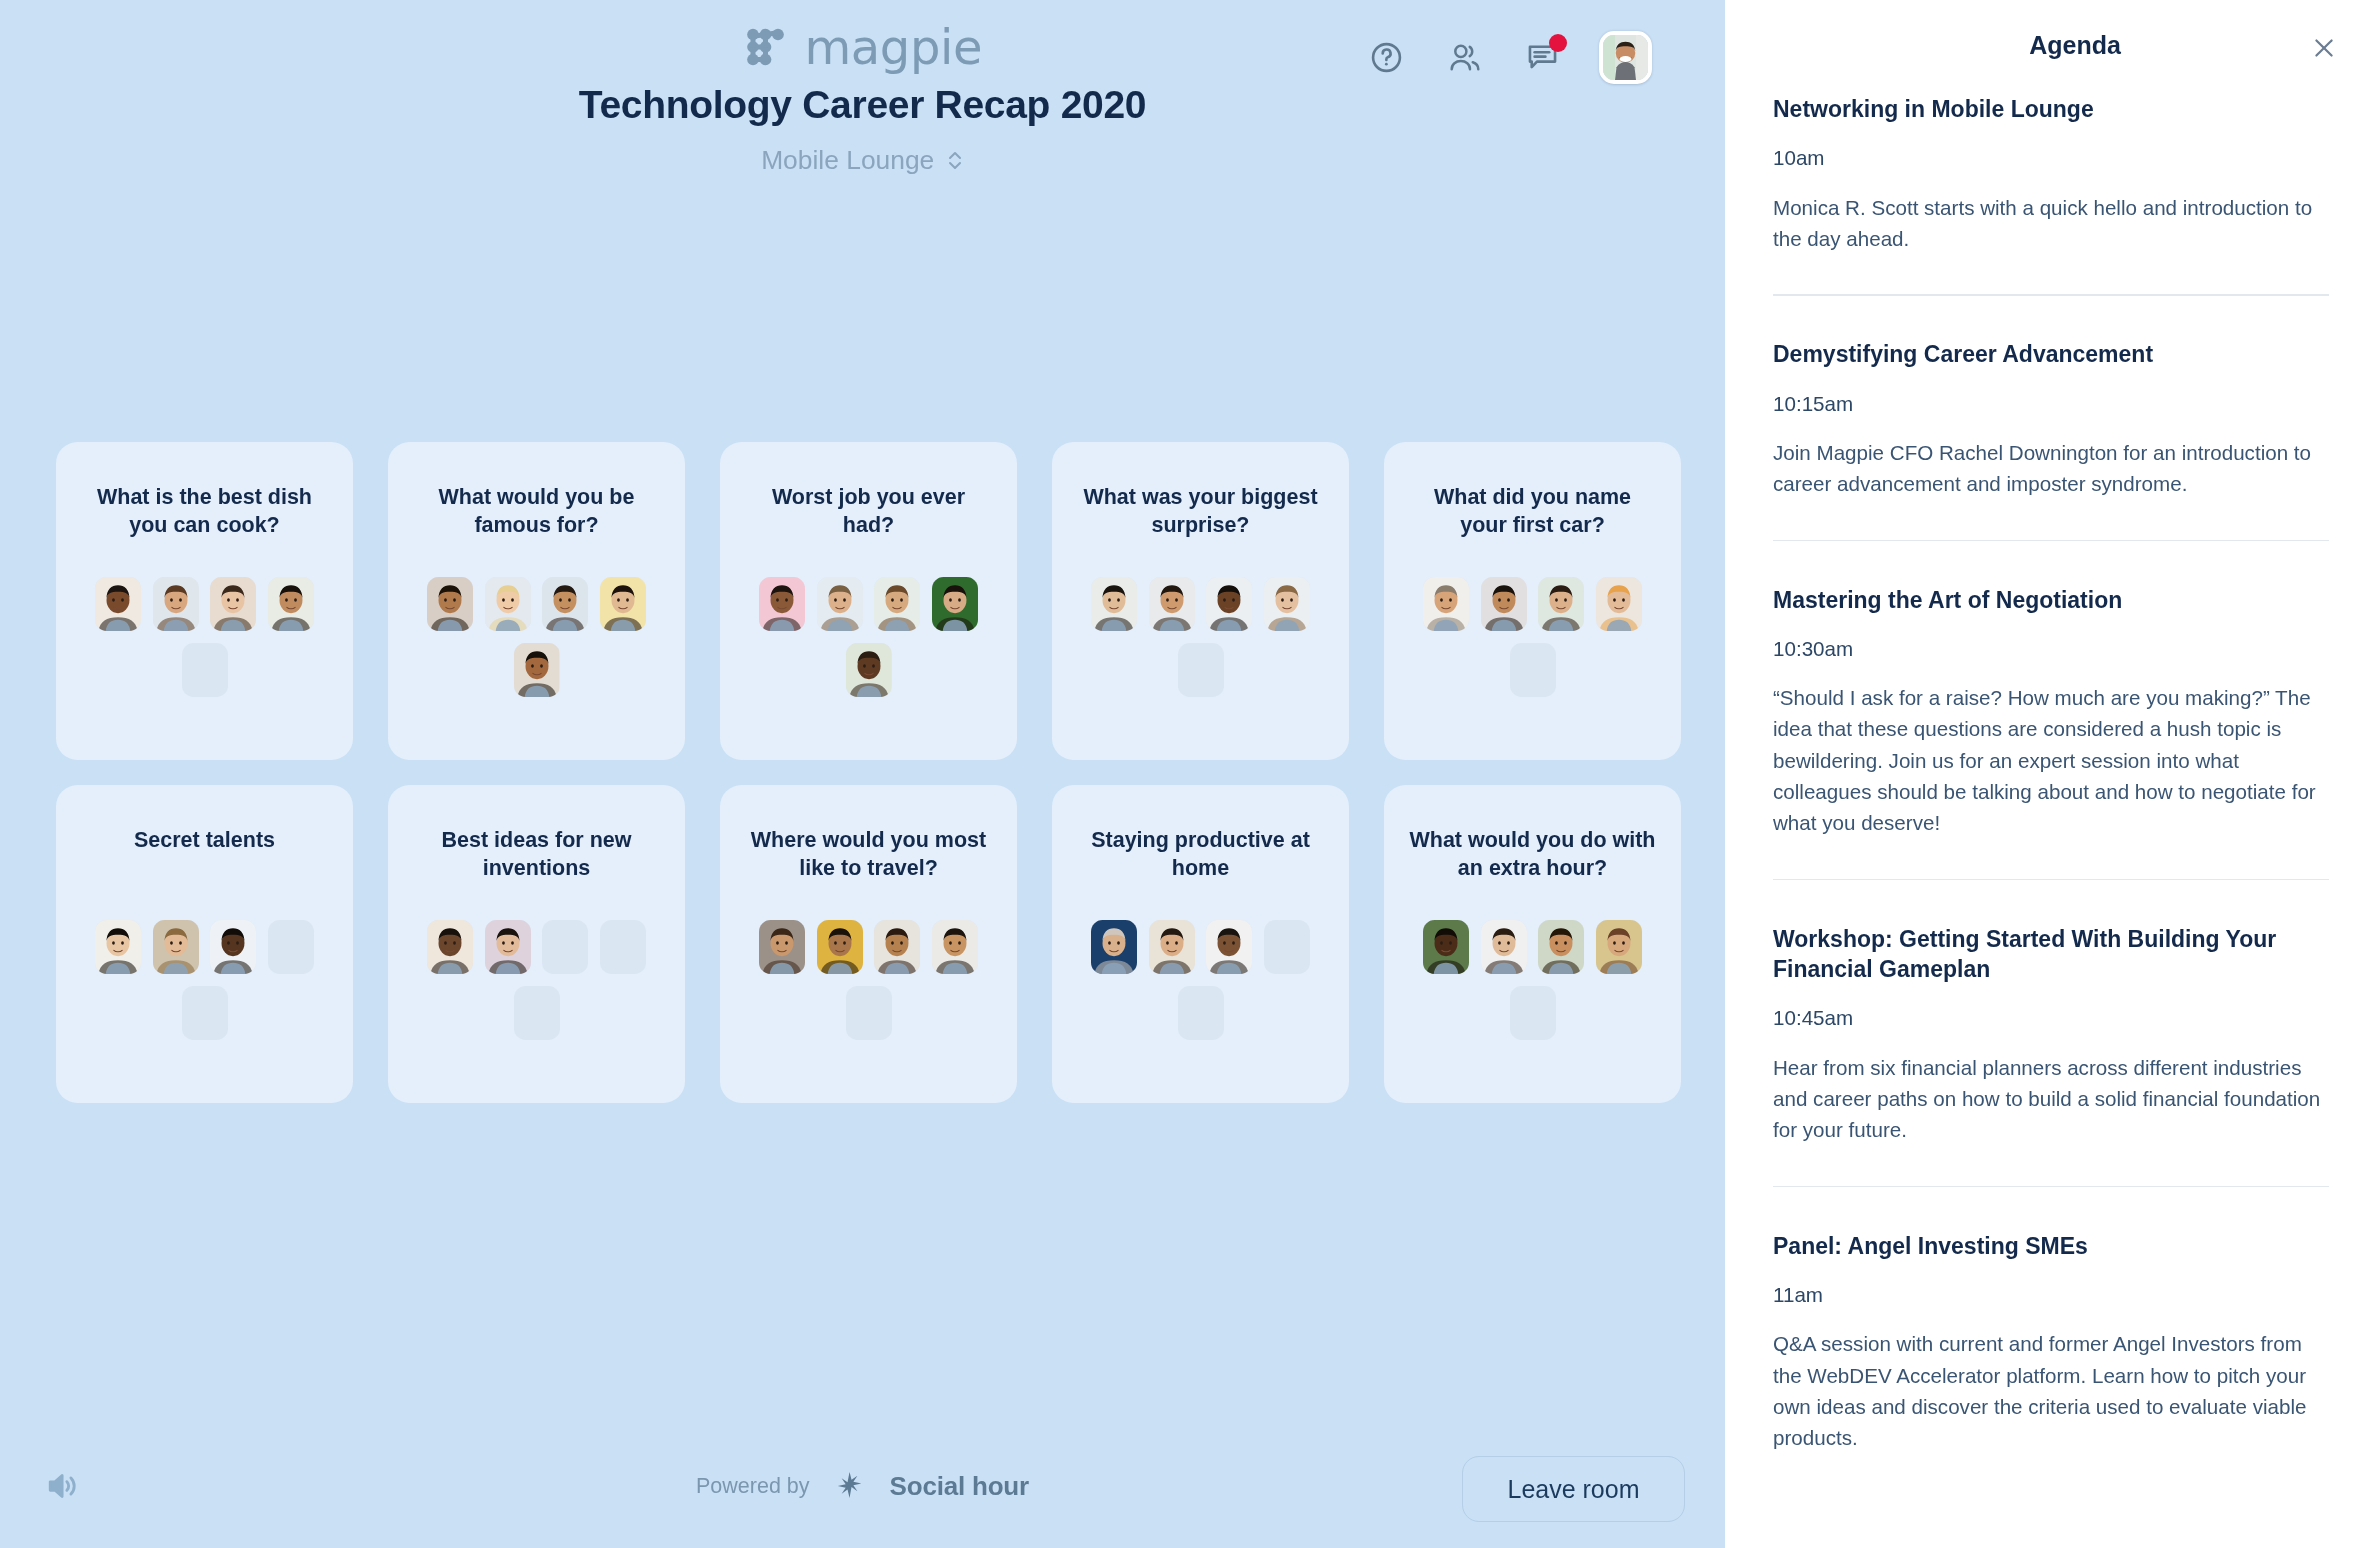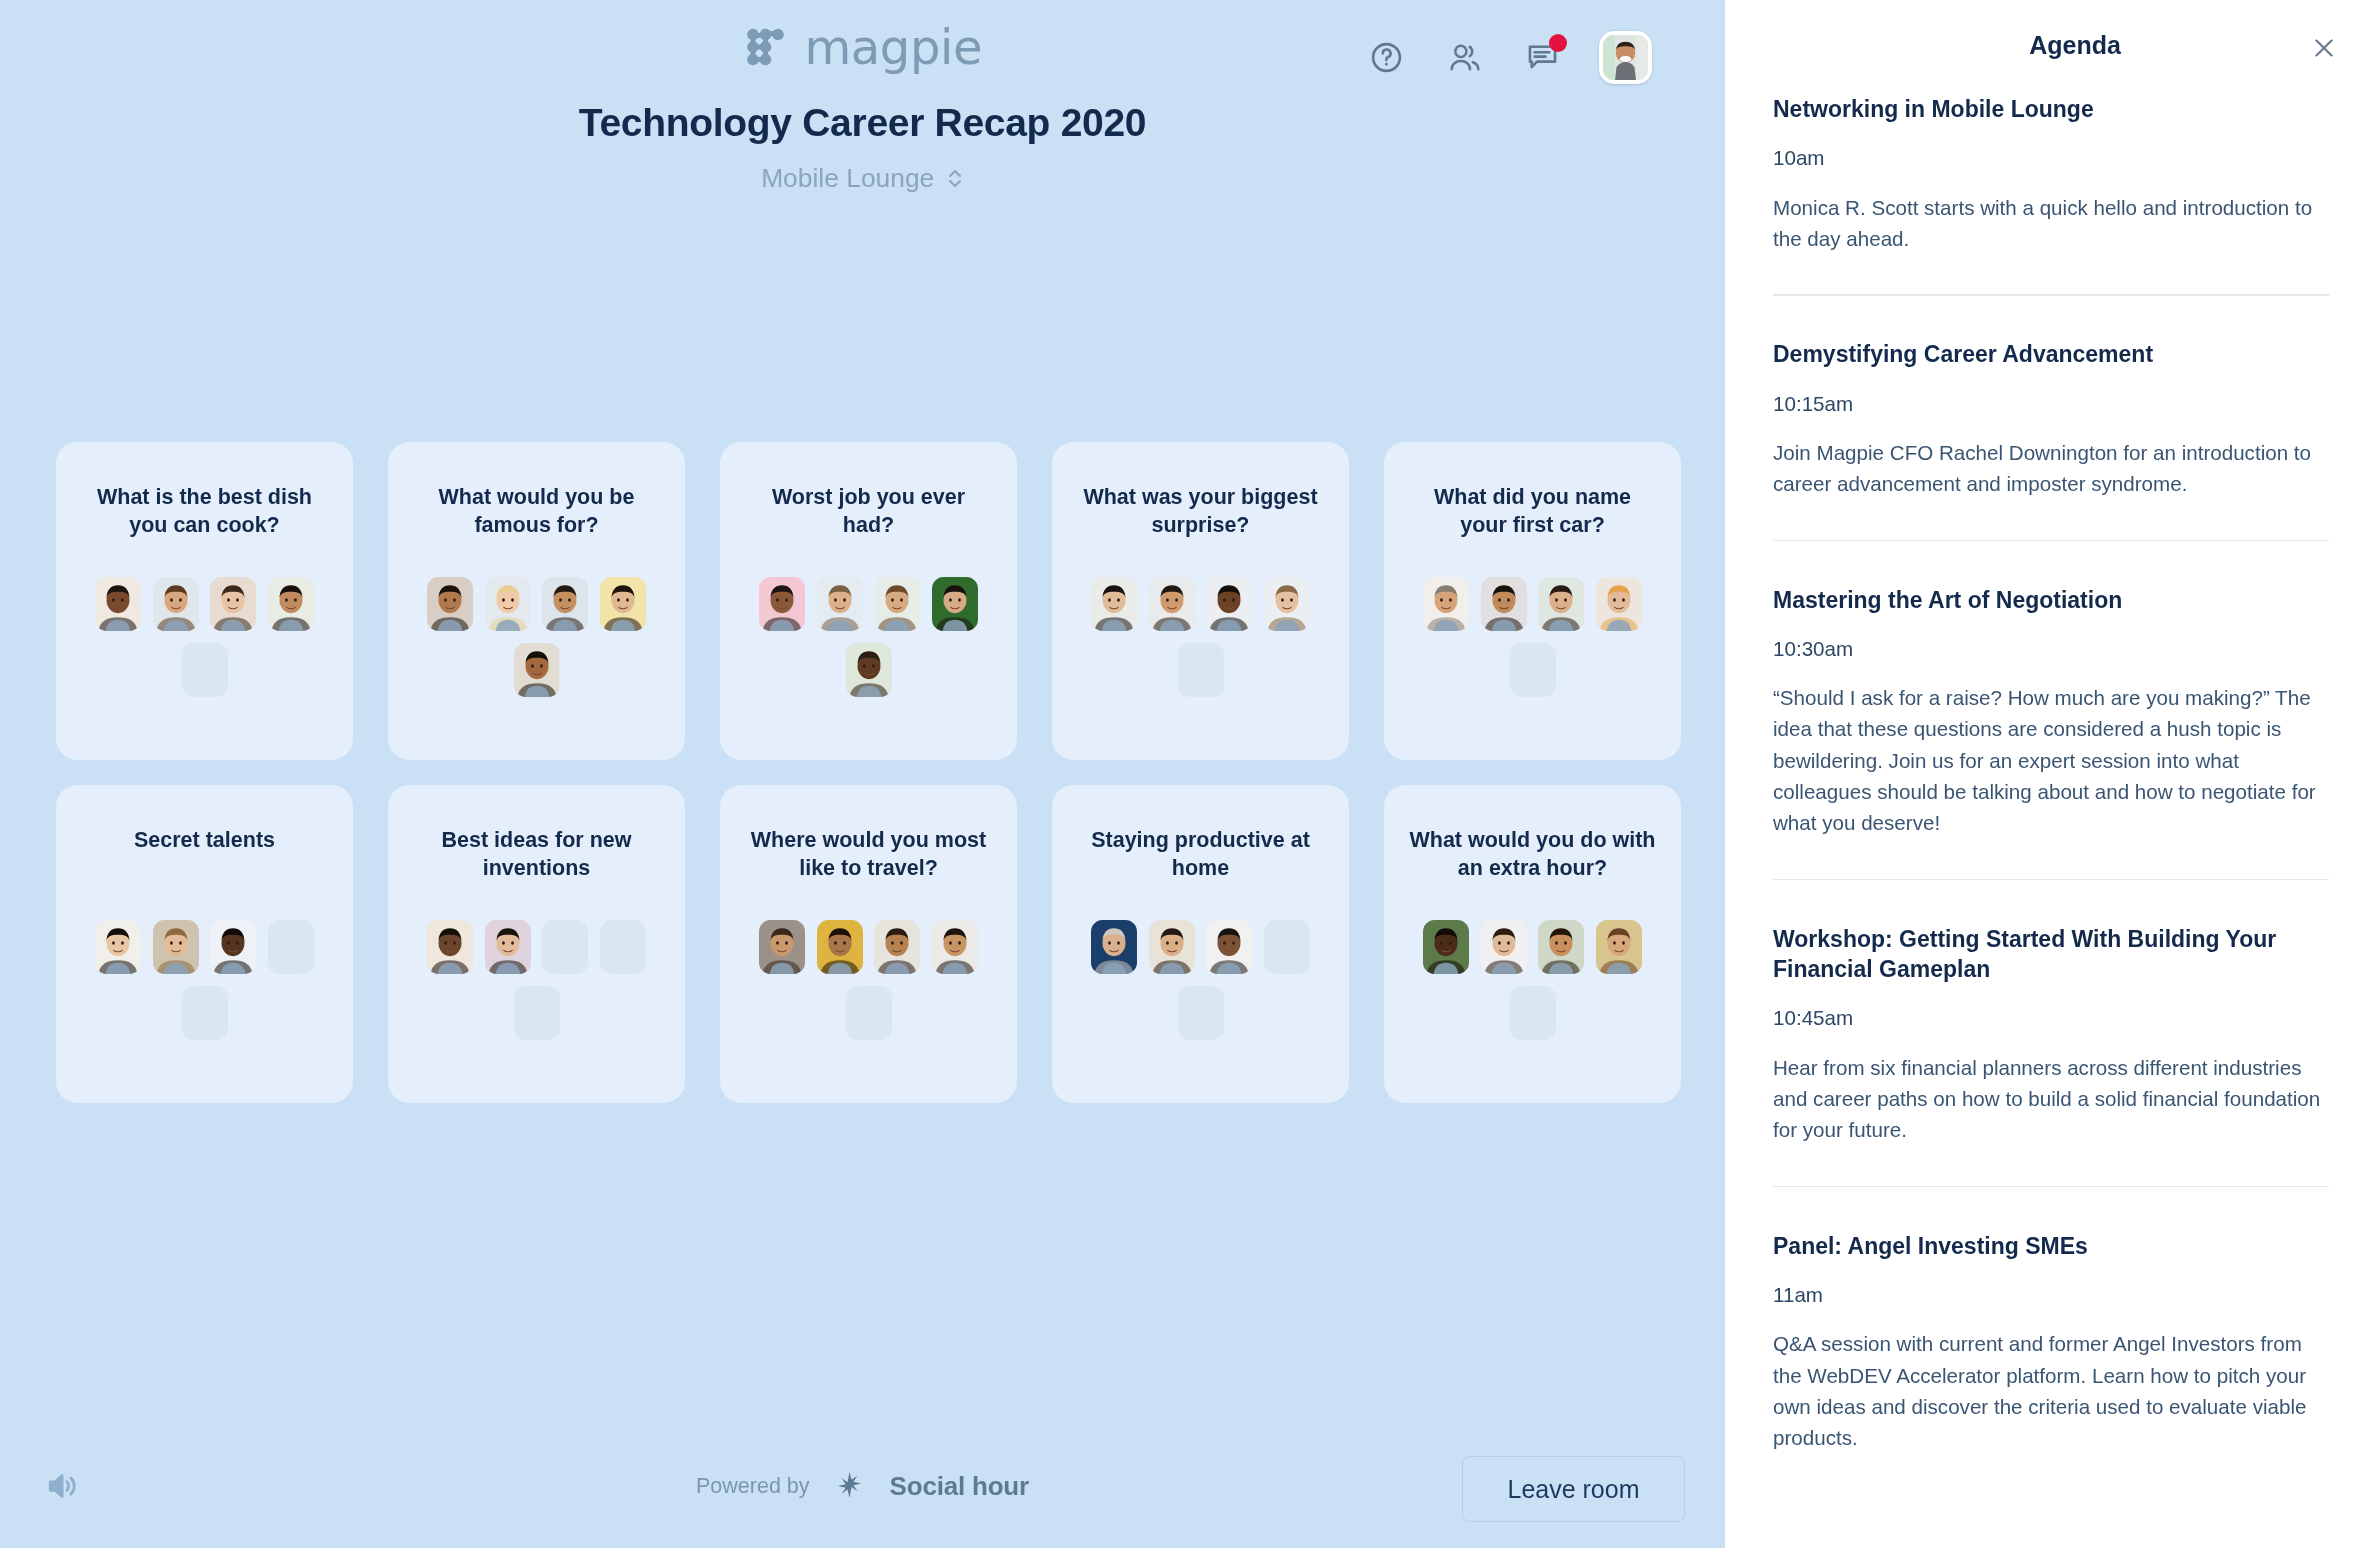--- a/index.html
+++ b/index.html
@@ -73,21 +73,21 @@
     width: 53px; height: 53px;
     border-radius: 15px;
     border: 4.1px solid #ffffff;
     overflow: hidden;
     background: #b9cfe2;
     position: relative;
     cursor: pointer;
     box-shadow: 0 0.8px 2.5px rgba(20,40,70,.18);
   }
 
-  .title-block { text-align: center; margin-top: 18px; }
+  .title-block { text-align: center; }
   .event-title {
     font-size: 39px;
     font-weight: 700;
     color: #132a4c;
     letter-spacing: -0.3px;
   }
   .room-row {
     margin-top: 18px;
     display: inline-flex;
     align-items: center;
@@ -177,21 +177,21 @@
   .sh-word {
     font-size: 26px;
     font-weight: 700;
     color: #5c7a93;
     letter-spacing: -0.2px;
   }
   .leave-btn {
     position: absolute;
     right: 40px; top: 31px;
     width: 223px; height: 66px;
-    border-radius: 8px;
+    border-radius: 17px;
     border: 1.7px solid #b4cfe6;
     background: #c9e0f5;
     color: #1b3a5e;
     font-size: 25px;
     font-family: "Liberation Sans", sans-serif;
     cursor: pointer;
   }
 
   
   .agenda {

